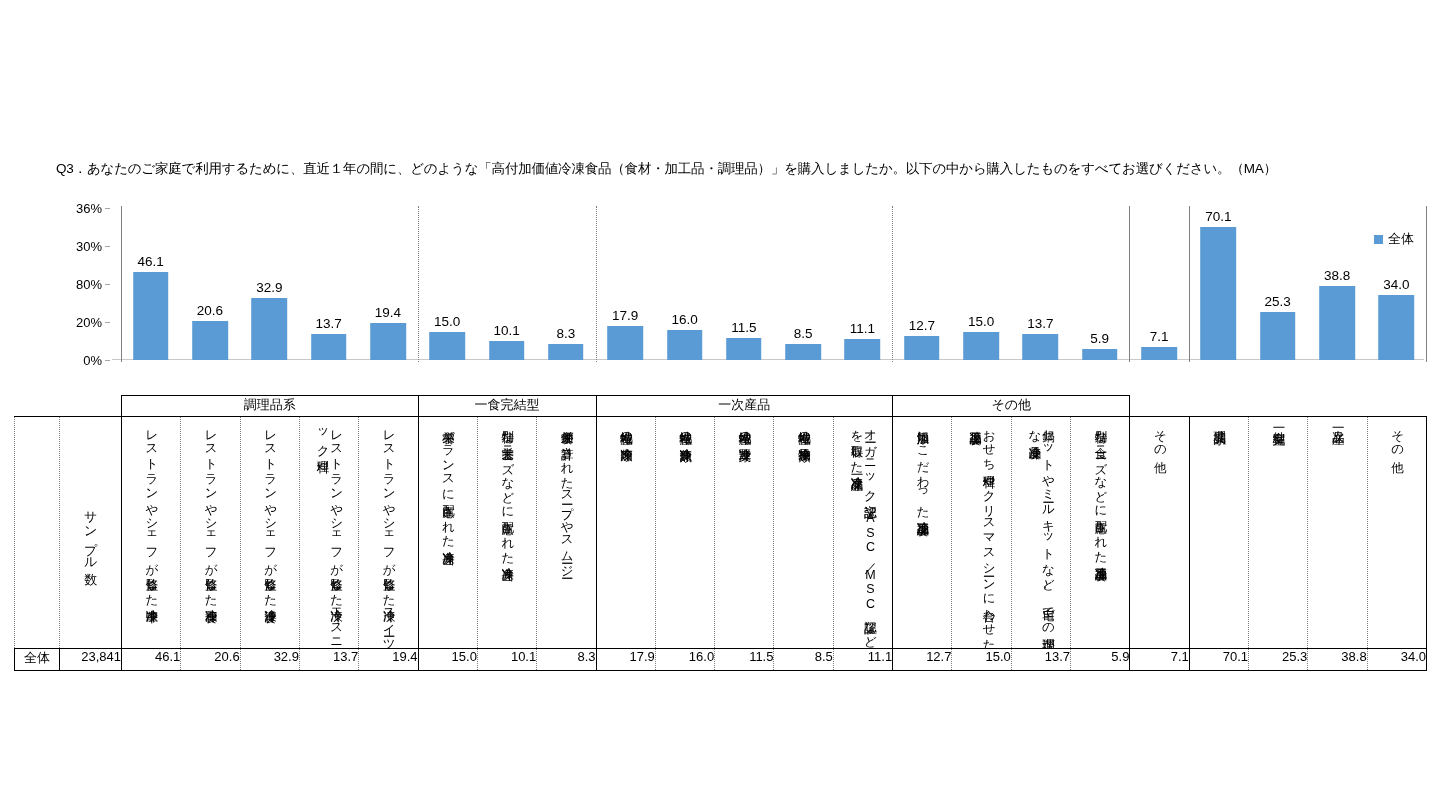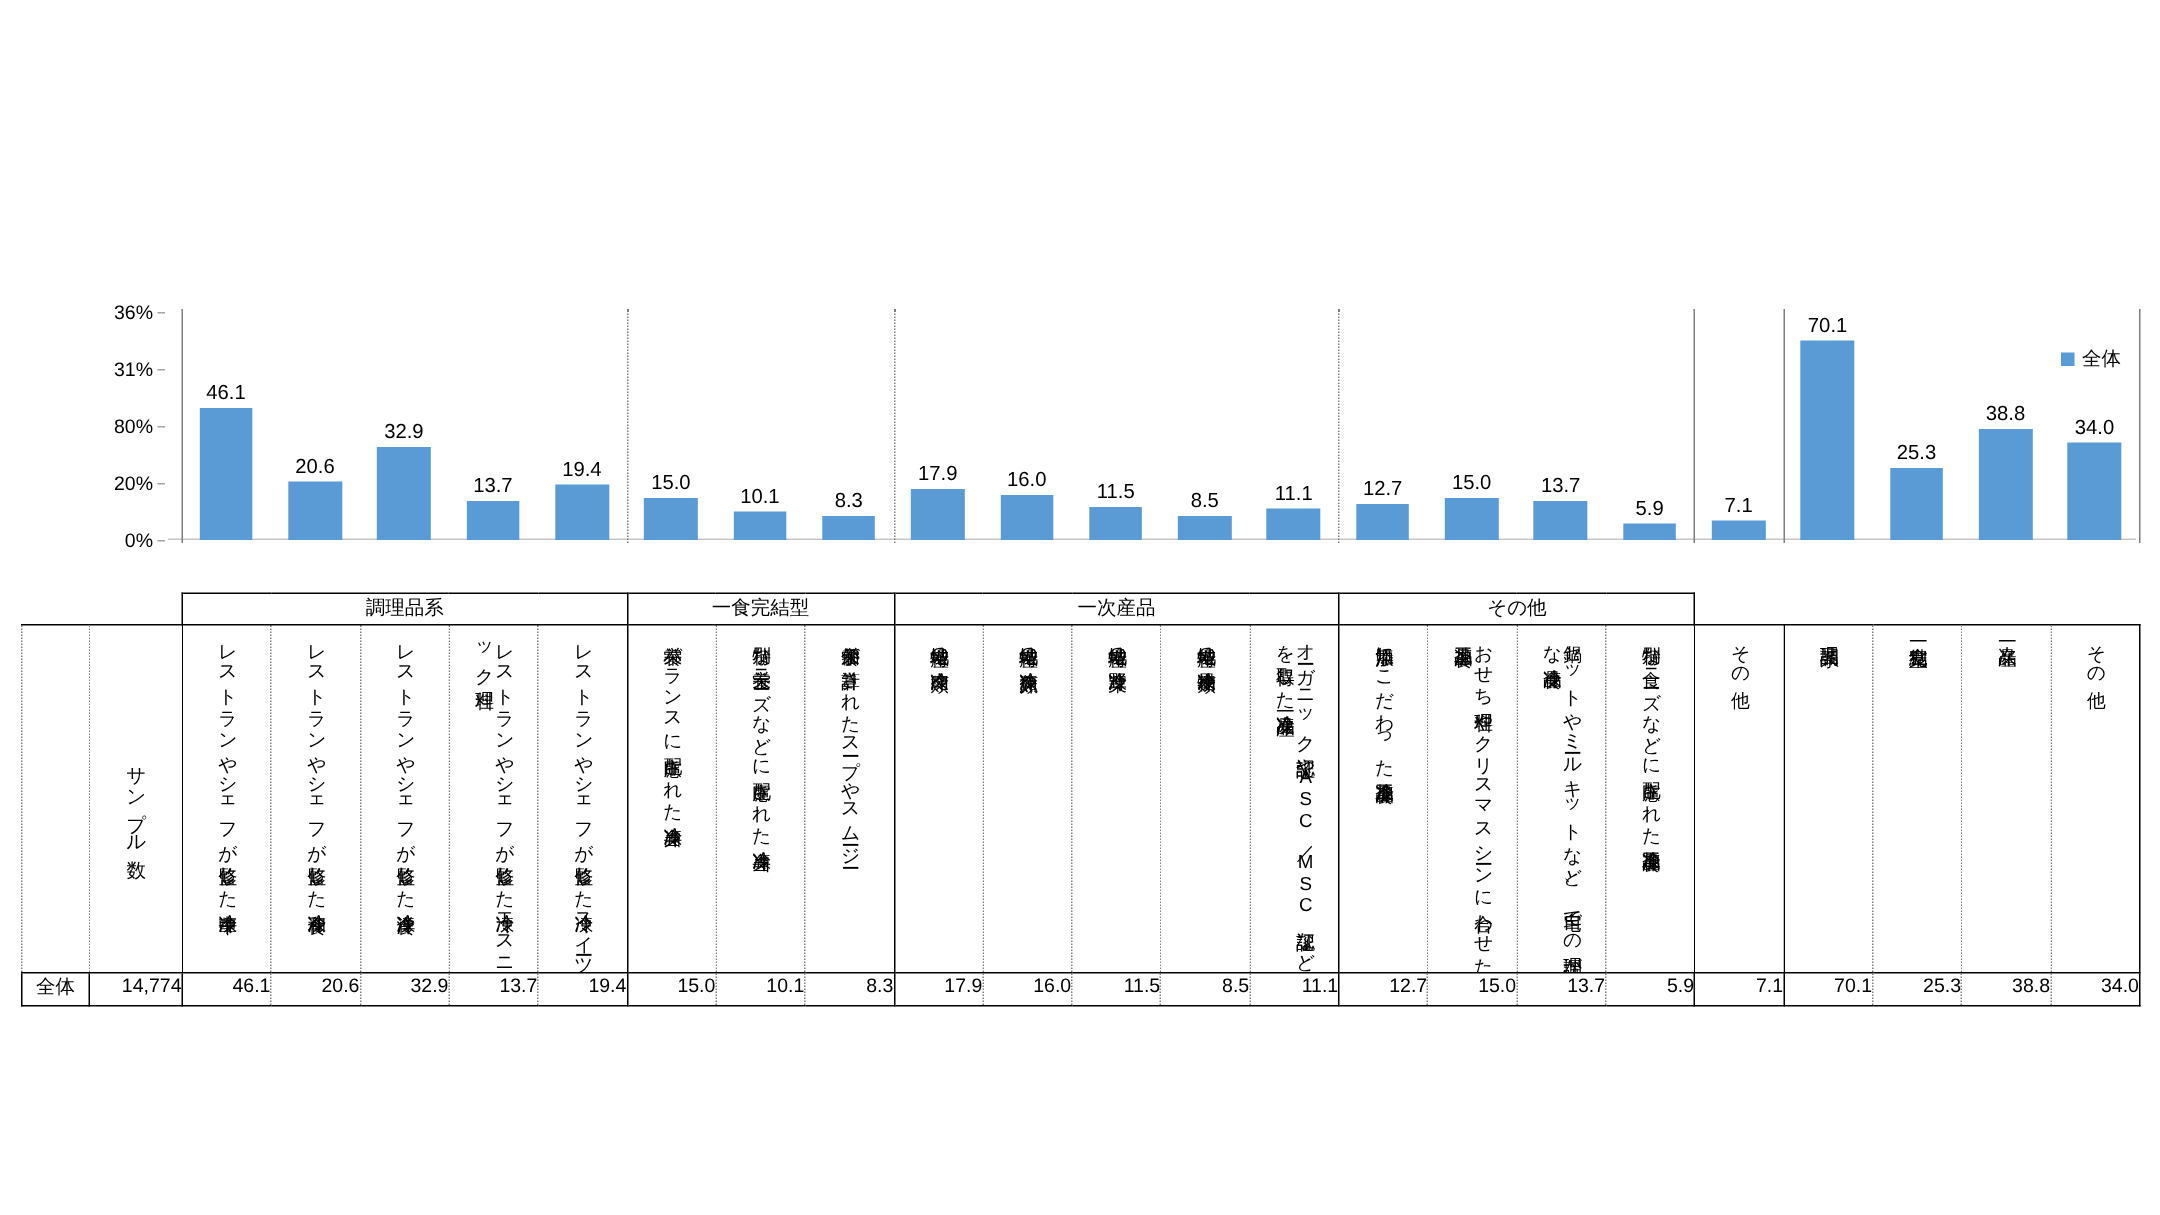--- a/index.html
+++ b/index.html
@@ -207,26 +207,27 @@
   .datarow td.samplecell {
     border-left: 1px solid #000 !important;
     border-right: 1px solid #000 !important;
   }
 </style>
 </head>
 <body>
 
 <div id="page">
 
+  <div id="question-title">Q3．あなたのご家庭で利用するために、直近１年の間に、どのような「高付加価値冷凍食品（食材・加工品・調理品）」を購入しましたか。以下の中から購入したものをすべてお選びください。（MA）</div>
 
   <div id="chart-area">
     <div id="y-axis">
         <div class="ytick" style="top: 0px;">36%</div>
         <div class="ytick-mark" style="top: 0px;"></div>
-        <div class="ytick" style="top: 38px;">31%</div>
+        <div class="ytick" style="top: 38px;">30%</div>
         <div class="ytick-mark" style="top: 38px;"></div>
         <div class="ytick" style="top: 76px;">80%</div>
         <div class="ytick-mark" style="top: 76px;"></div>
         <div class="ytick" style="top: 114px; text-align: right;">20%</div>
         <div class="ytick-mark" style="top: 114px;"></div>
         <div class="ytick" style="top: 152px;">0%</div>
         <div class="ytick-mark" style="top: 152px;"></div>
       </div>
     <div id="plot">
       <div id="plot-baseline"></div>
@@ -485,21 +486,21 @@
             <td class="vlabel grp-end">
               <div class="vtext">
                 <span>その他</span>
               </div>
             </td>
           </tr>
       </thead>
       <tbody>
         <tr class="datarow" id="data-row">
             <td class="rowlabel">全体</td>
-            <td class="samplecell">14,774</td>
+            <td class="samplecell">23,841</td>
             <td class="grp-start">46.1</td>
             <td class="">20.6</td>
             <td class="">32.9</td>
             <td class="">13.7</td>
             <td class="grp-end">19.4</td>
             <td class="grp-start">15.0</td>
             <td class="">10.1</td>
             <td class="grp-end">8.3</td>
             <td class="grp-start">17.9</td>
             <td class="">16.0</td>

